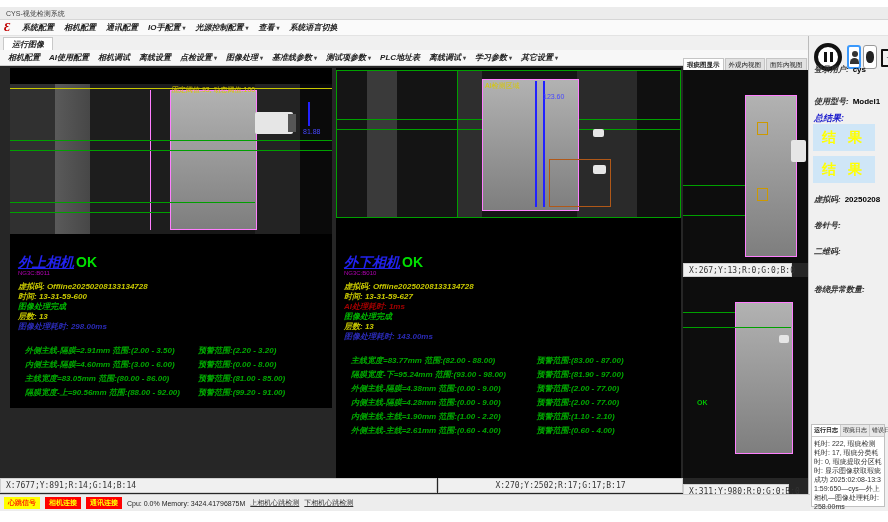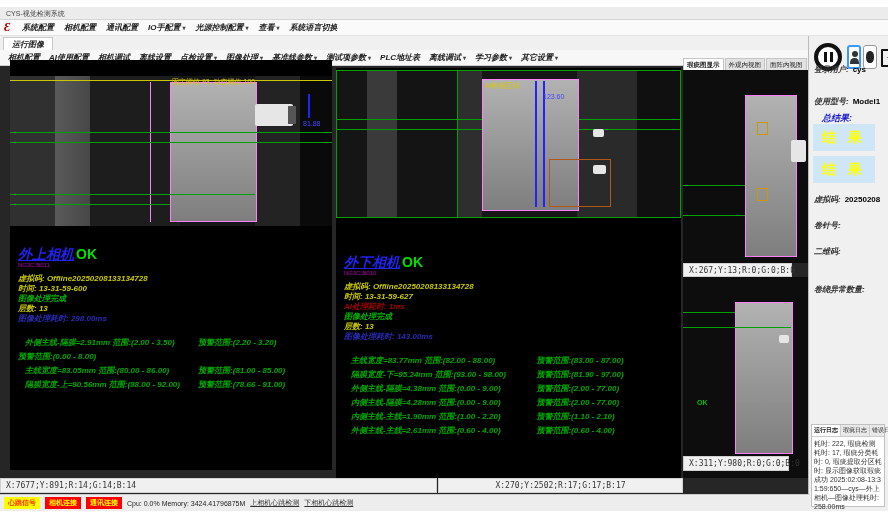--- a/index.html
+++ b/index.html
@@ -18,21 +18,21 @@
   .tabstrip{position:absolute;left:0;top:36px;width:808px;height:14px;background:#f0f0f0;border-bottom:1px solid #d9d9d9;}
   .run-tab{position:absolute;left:3px;top:1px;height:13px;padding:0 8px;background:#fff;border:1px solid #c9c9c9;border-bottom:none;
            font-size:8px;font-style:italic;font-weight:600;line-height:13px;}
   .toolbar{position:absolute;left:0;top:50px;width:808px;height:16px;background:#f7f7f7;border-bottom:1px solid #cfcfcf;
            display:flex;align-items:center;gap:9px;padding-left:8px;box-sizing:border-box;}
   .tool-item{font-size:8px;font-style:italic;font-weight:600;color:#222;white-space:nowrap;}
 
   
   .main-bg{position:absolute;left:0;top:66px;width:808px;height:428px;background:#262626;}
   .panel{position:absolute;background:#000;}
-  .panel-left{left:10px;top:60px;width:322px;height:410px;}
+  .panel-left{left:10px;top:68px;width:322px;height:340px;}
   .panel-mid{left:336px;top:68px;width:345px;height:410px;}
 
   .photo{position:absolute;overflow:hidden;background:#161616;}
   .photo-left{left:0;top:16px;width:322px;height:150px;}
   .photo-mid{left:0;top:2px;width:343px;height:146px;border:1px solid #00a000;}
   .ovl{position:absolute;}
   .ov-text{position:absolute;font-size:7px;white-space:nowrap;}
   .t-yellow{color:#d8c800;} .t-blue2{color:#4747ff;} .t-green{color:#00c000;}
 
   
@@ -46,21 +46,21 @@
   .meas{margin-top:12px;}
   .meas-row{display:flex;font-size:8px;line-height:14px;color:#00a800;font-weight:bold;font-style:italic;white-space:nowrap;}
   .meas-row .ml{flex:0 0 56%;margin-left:7px;} .meas-row .mr{flex:1;}
 
   
   .coordbar{position:absolute;height:15px;background:#f0f0f0;border:1px solid #d0d0d0;box-sizing:border-box;
             font-family:"DejaVu Sans Mono",monospace;font-size:8px;line-height:13px;color:#333;padding:0 5px;}
   .cb-left{left:0;top:478px;width:437px;}
   .cb-mid{left:438px;top:478px;width:245px;text-align:center;}
   .cb-rtop{left:683px;top:263px;width:109px;height:14px;}
-  .cb-rbot{left:683px;top:456px;width:106px;}
+  .cb-rbot{left:683px;top:484px;width:106px;}
 
   
   .rtabs{position:absolute;left:683px;top:58px;width:125px;height:12px;background:#f0f0f0;display:flex;gap:1px;border-bottom:1px solid #ccc;}
   .rtab{font-size:6.5px;line-height:11px;padding:0 3px;background:#e2e2e2;border:1px solid #c5c5c5;border-bottom:none;white-space:nowrap;}
   .rtab.active{background:#fff;font-weight:bold;}
   .photo-rtop{left:683px;top:70px;width:125px;height:193px;background:#0d0d0d;}
   .photo-rbot{left:683px;top:277px;width:125px;height:201px;background:#0d0d0d;}
 
   
   .cell{position:absolute;border:1px solid #ff7fff;background:linear-gradient(180deg,#b2b2b2,#7e7e7e);}
@@ -172,29 +172,30 @@
       <div class="inf inf-y">时间: 13-31-59-600</div>
       <div class="inf inf-g">图像处理完成</div>
       <div class="inf inf-y">层数: 13</div>
       <div class="inf inf-b">图像处理耗时: 298.00ms</div>
       <div class="meas">
         <div class="meas-row">
             <span class="ml">外侧主线-隔膜=2.91mm 范围:(2.00 - 3.50)</span>
             <span class="mr">预警范围:(2.20 - 3.20)</span>
           </div>
         <div class="meas-row">
+            <span class="ml">内侧主线-隔膜=4.60mm 范围:(3.00 - 6.00)</span>
             <span class="mr">预警范围:(0.00 - 8.00)</span>
           </div>
         <div class="meas-row">
             <span class="ml">主线宽度=83.05mm 范围:(80.00 - 86.00)</span>
             <span class="mr">预警范围:(81.00 - 85.00)</span>
           </div>
         <div class="meas-row">
             <span class="ml">隔膜宽度-上=90.56mm 范围:(88.00 - 92.00)</span>
-            <span class="mr">预警范围:(78.66 - 91.00)</span>
+            <span class="mr">预警范围:(99.20 - 91.00)</span>
           </div>
       </div>
     </div>
   </div>
 
   <div class="panel panel-mid">
     <div class="photo photo-mid">
       <div class="col" style="left:0;width:30px;background:#151515;"></div>
       <div class="col" style="left:30px;width:30px;background:#3a3a3a;"></div>
       <div class="col" style="left:60px;width:60px;background:#141414;"></div>
@@ -297,21 +298,21 @@
       <span class="icon-door"></span>
       <span class="icon-arrow">→</span>
     </div>
 
     <div class="sp-row" style="top:28px;">
       <span>登录用户:</span><span class="sp-val">cys</span>
     </div>
     <div class="sp-row" style="top:60px;">
       <span>使用型号:</span><span class="sp-val">Model1</span>
     </div>
-    <div class="sp-row sp-total" style="top:76px;margin-left:8px;">总结果:</div>
+    <div class="sp-row sp-total" style="top:76px;">总结果:</div>
 
     <div class="resultbox" style="top:88px;">结 果</div>
     <div class="resultbox" style="top:120px;">结 果</div>
 
     <div class="sp-row" style="top:158px;">
       <span>虚拟码:</span><span class="sp-val">20250208</span>
     </div>
     <div class="sp-row" style="top:184px;">卷针号:</div>
     <div class="sp-row" style="top:210px;text-align:center;">二维码:</div>
     <div class="sp-row" style="top:248px;">卷绕异常数量:</div>

